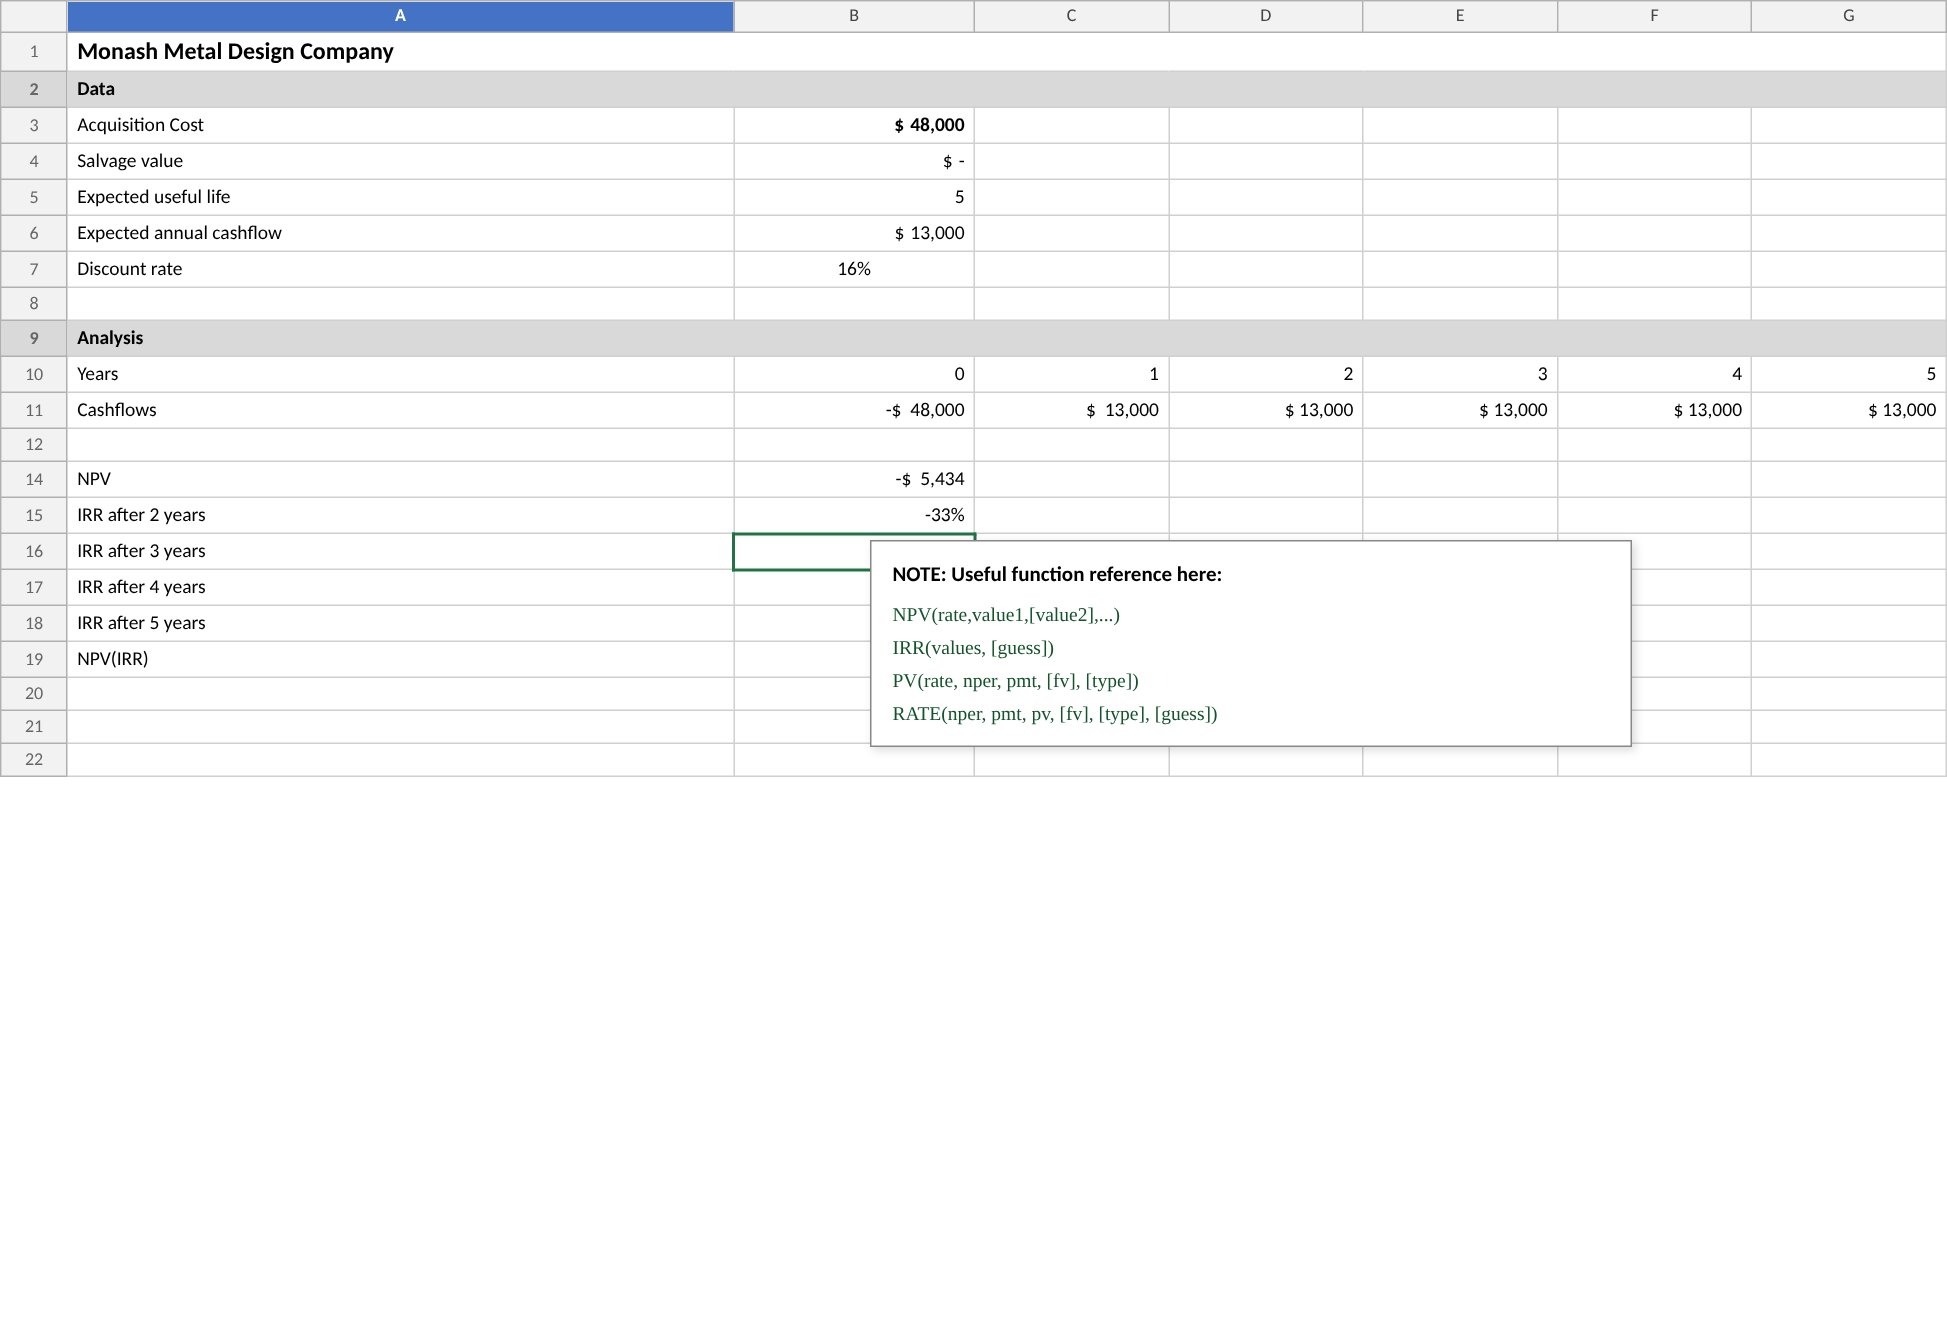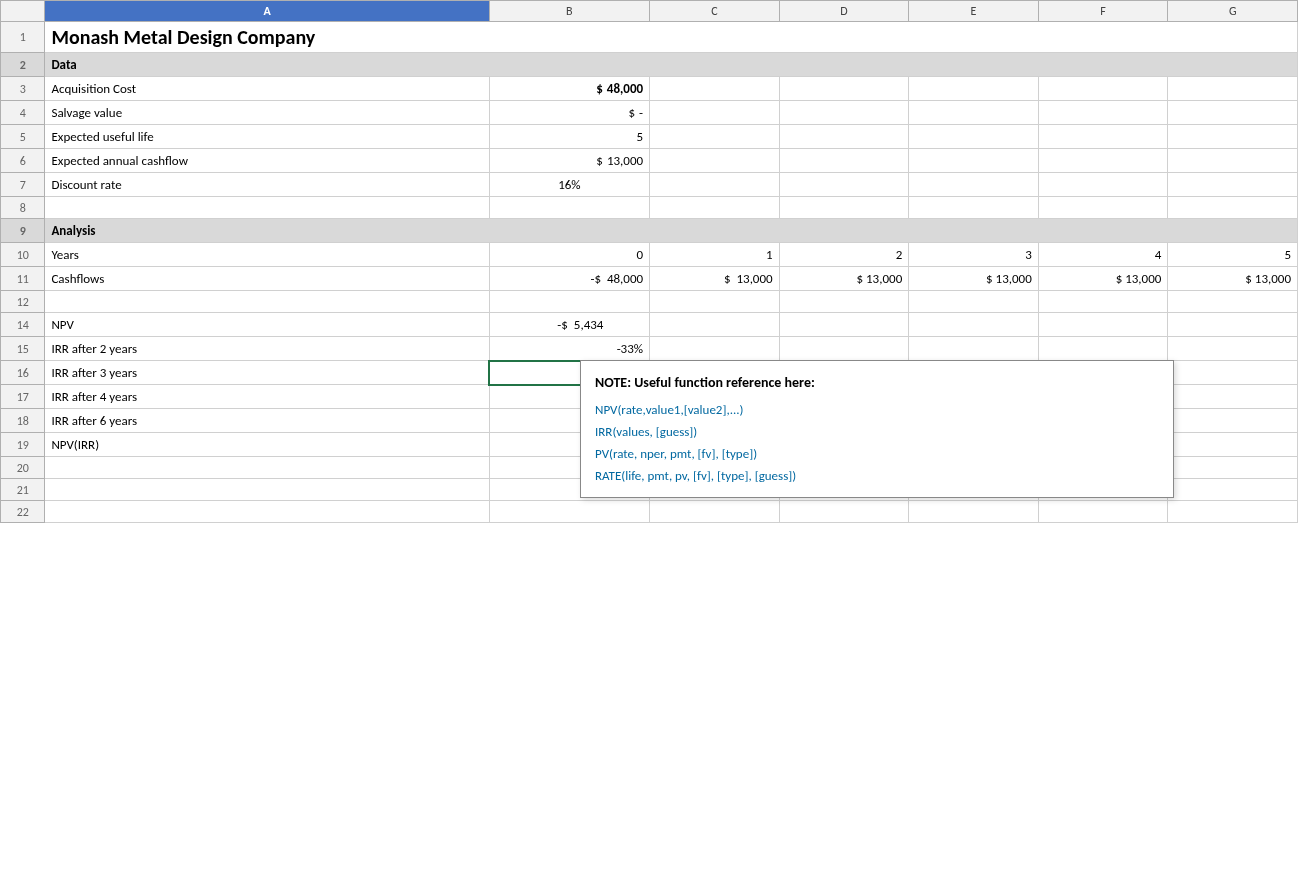--- a/index.html
+++ b/index.html
@@ -58,21 +58,21 @@
       border: 1px solid #b0b0b0;
     }
     
     tr.section-header td {
       background: #d9d9d9;
       font-weight: bold;
     }
     
     td.company-title {
       font-weight: bold;
-      font-size: 20px;
+      font-size: 16px;
     }
     
     td.active-cell {
       border: 2px solid #217346;
       background: #fff;
     }
     
     .note-box {
       position: absolute;
       background: #fff;
@@ -83,21 +83,22 @@
       box-shadow: 2px 2px 6px rgba(0,0,0,0.15);
       z-index: 10;
     }
     .note-box .note-title {
       font-weight: bold;
       font-size: 14px;
       margin-bottom: 4px;
     }
     .note-box .note-line {
       font-size: 13px;
-      color: #0369a1;
+      color: #14532d;
+      font-family: Liberation Serif, serif;
     }
     
     .spreadsheet-relative {
       position: relative;
     }
     
     tr.empty-row td {
       height: 22px;
     }
     tr td {
@@ -236,21 +237,21 @@
             <td></td>
             <td></td>
             <td></td>
             <td></td>
             <td></td>
             <td></td>
           </tr>
           <tr>
             <td class="row-num">14</td>
             <td>NPV</td>
-            <td style="text-align: center; padding-left: 28px;"><span>-$</span>&nbsp;&nbsp;<span>5,434</span></td>
+            <td style="text-align: right; padding-left: 28px;"><span>-$</span>&nbsp;&nbsp;<span>5,434</span></td>
             <td></td>
             <td></td>
             <td></td>
             <td></td>
             <td></td>
           </tr>
           <tr>
             <td class="row-num">15</td>
             <td>IRR after 2 years</td>
             <td style="text-align: right;">-33%</td>
@@ -275,21 +276,21 @@
             <td>IRR after 4 years</td>
             <td style="text-align: right;">3%</td>
             <td></td>
             <td></td>
             <td></td>
             <td></td>
             <td></td>
           </tr>
           <tr>
             <td class="row-num">18</td>
-            <td>IRR after 6 years</td>
+            <td>IRR after 5 years</td>
             <td style="text-align: right;">11%</td>
             <td></td>
             <td></td>
             <td></td>
             <td></td>
             <td></td>
           </tr>
           <tr>
             <td class="row-num">19</td>
             <td>NPV(IRR)</td>
@@ -326,23 +327,23 @@
             <td></td>
             <td></td>
             <td></td>
             <td></td>
             <td></td>
             <td></td>
           </tr>
         </tbody>
     </table>
 
-    <div class="note-box" style="top: 360px; left: 580px; width: 594px;">
+    <div class="note-box" style="top: 360px; left: 580px; width: 508px;">
       <div class="note-title">NOTE: Useful function reference here:</div>
       <div id="note-lines-container">
           <div class="note-line">NPV(rate,value1,[value2],...)</div>
           <div class="note-line">IRR(values, [guess])</div>
           <div class="note-line">PV(rate, nper, pmt, [fv], [type])</div>
-          <div class="note-line">RATE(life, pmt, pv, [fv], [type], [guess])</div>
+          <div class="note-line">RATE(nper, pmt, pv, [fv], [type], [guess])</div>
         </div>
     </div>
   </div>
 </div>
 
 </body></html>

